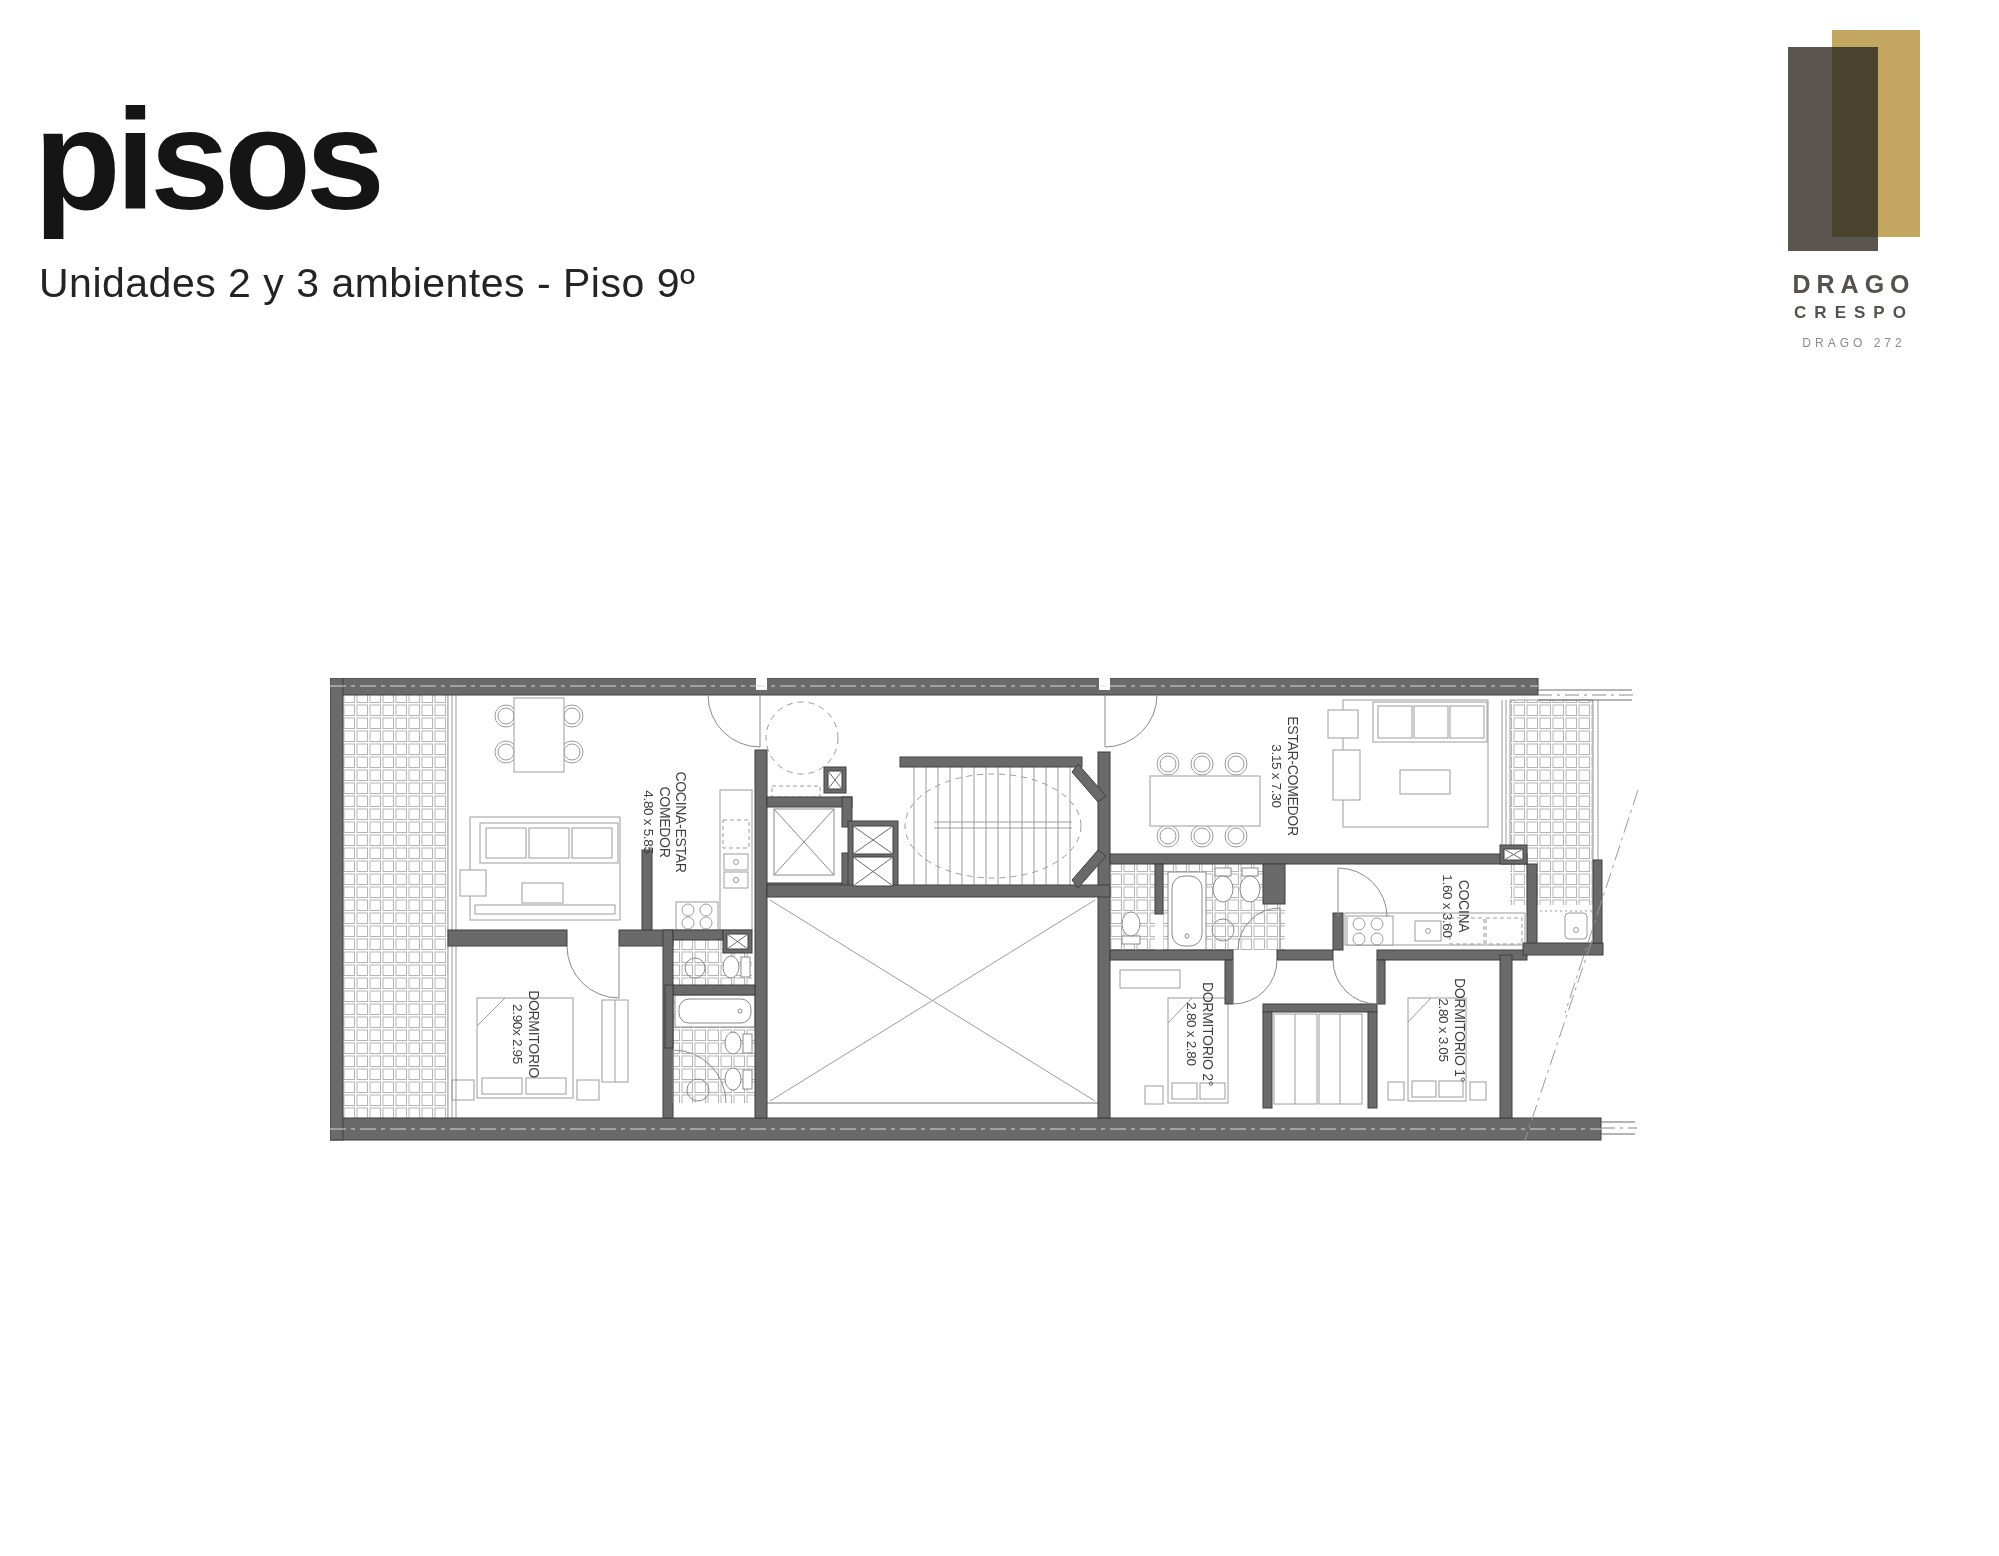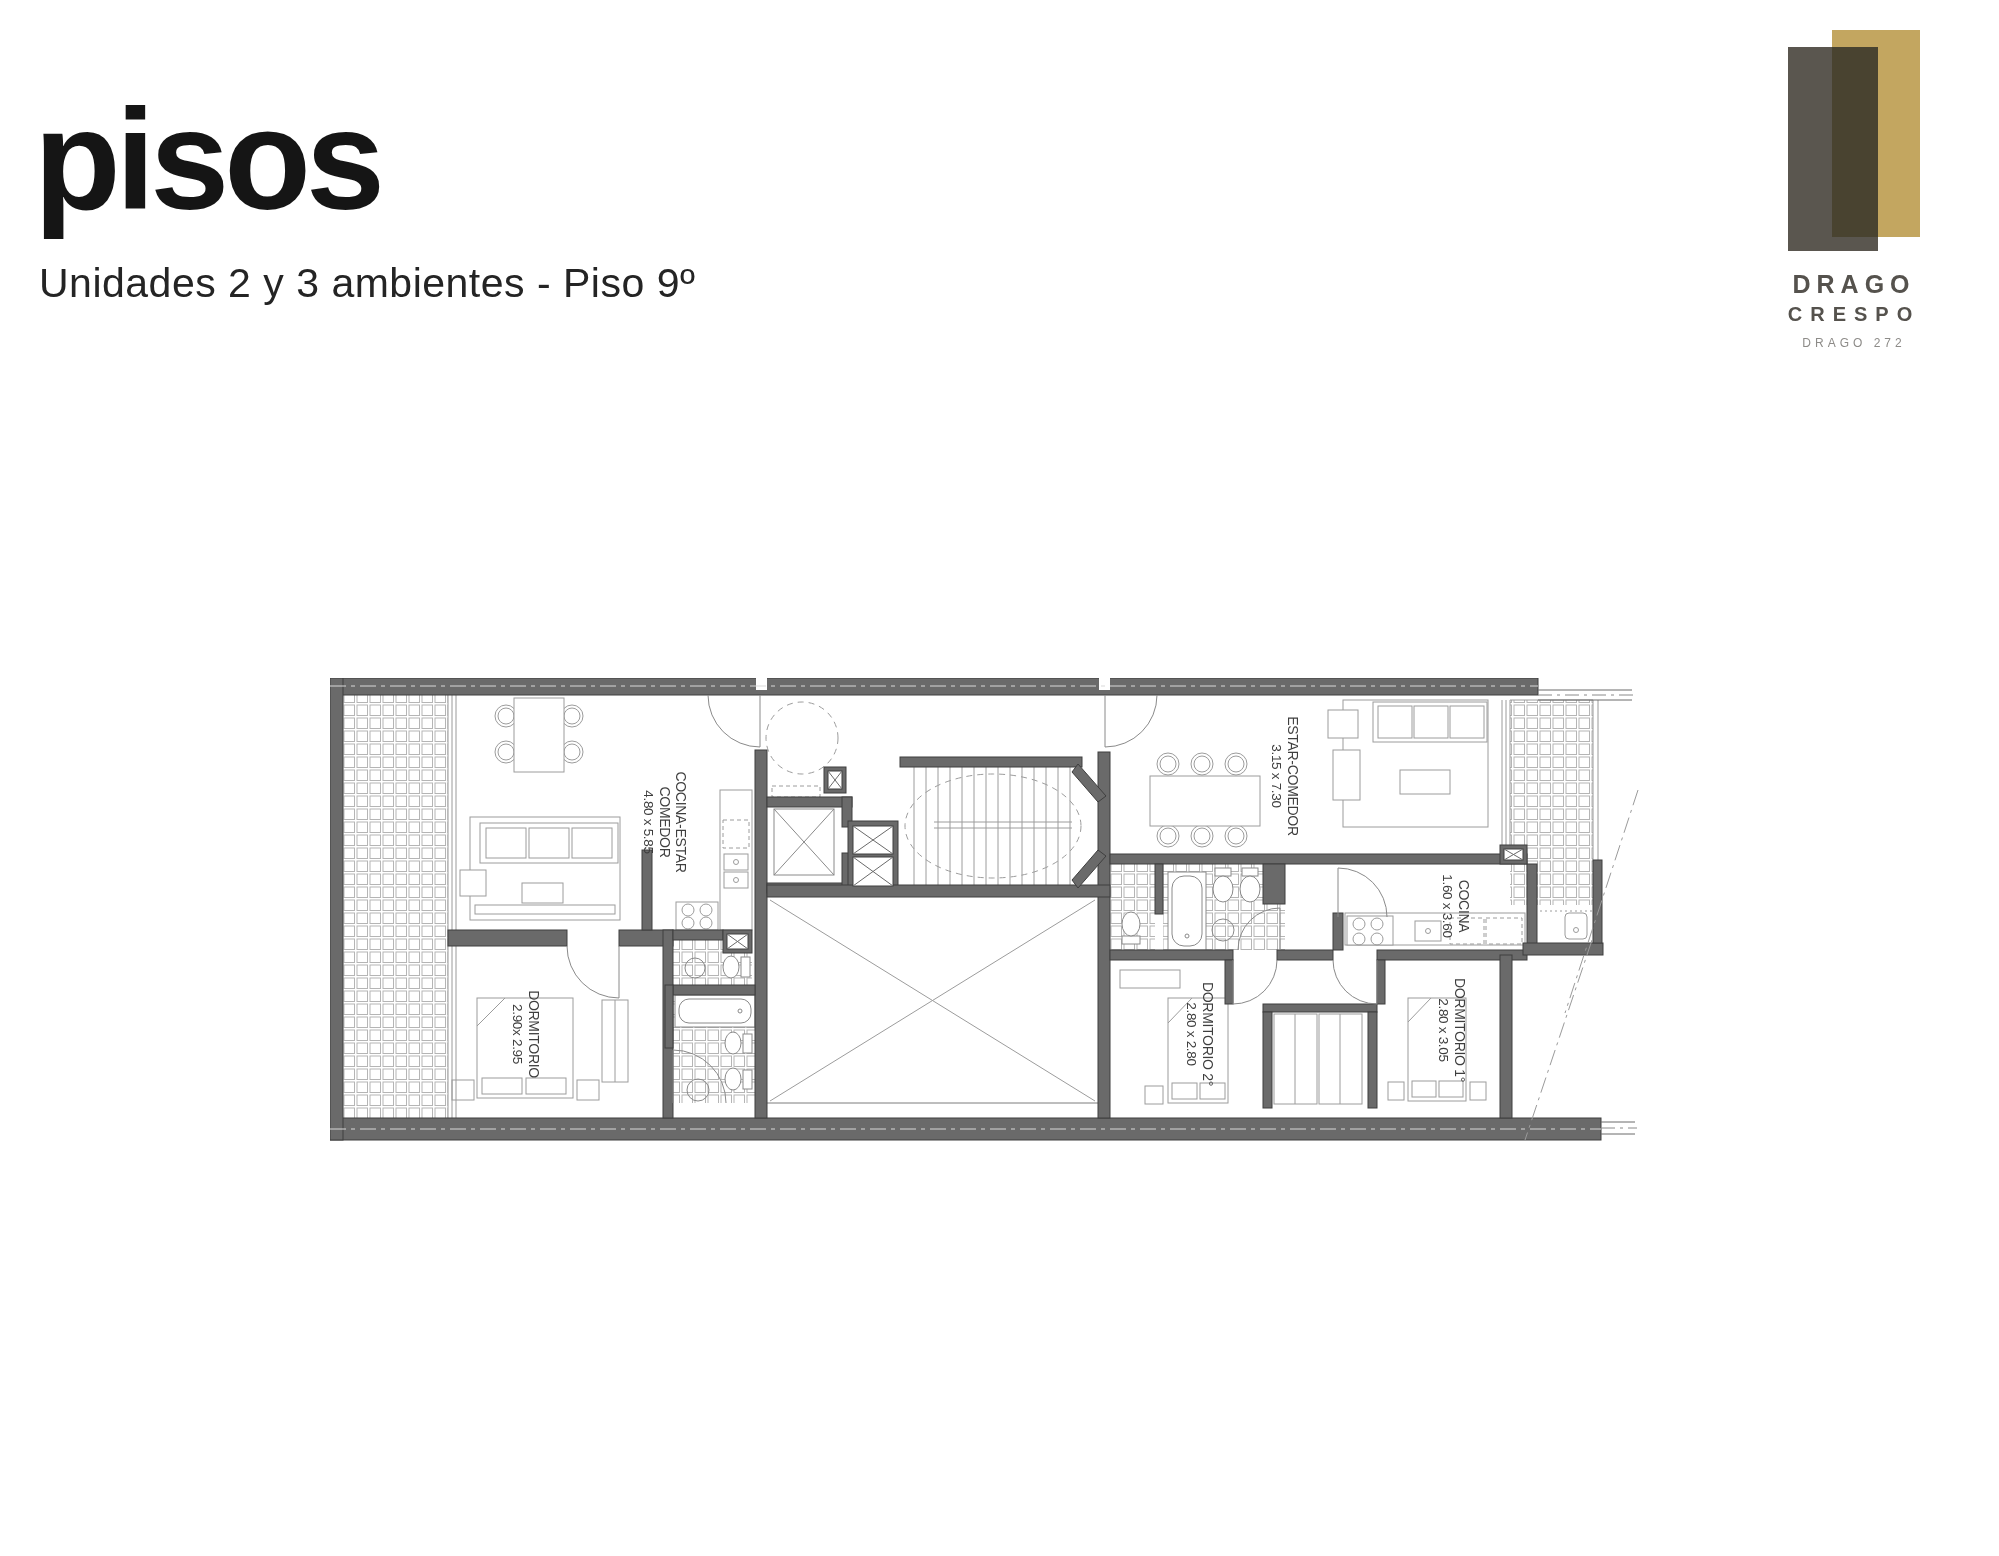--- a/index.html
+++ b/index.html
@@ -9,21 +9,21 @@
          font-weight:bold;letter-spacing:-5px;color:#151515;}
   .subtitle{position:absolute;left:39px;top:260px;font-size:41px;font-weight:normal;
          color:#242424;letter-spacing:.5px;text-align:center;}
   .logo{position:absolute;left:1786px;top:30px;width:136px;height:330px;}
   .logo .block{position:absolute;}
   .logo .gray{left:2px;top:17px;width:90px;height:204px;background:#5a564f;}
   .logo .gold{left:46px;top:0;width:88px;height:207px;background:#c3a660;}
   .logo .overlap{left:46px;top:17px;width:46px;height:190px;background:#494330;}
   .logo .brand{position:absolute;width:136px;text-align:center;color:#55524d;}
   .logo .b1{top:240px;font-size:25px;font-weight:bold;letter-spacing:6px;}
-  .logo .b2{top:273px;font-size:20px;font-weight:bold;letter-spacing:8px;}
+  .logo .b2{top:273px;font-size:17px;font-weight:bold;letter-spacing:8px;}
   .logo .b3{top:306px;font-size:12px;font-weight:normal;letter-spacing:4px;color:#8d8b88;}
   .plan{position:absolute;left:330px;top:678px;}
   text{font-family:"Liberation Sans",sans-serif;}
 </style>
 </head>
 <body>
 
 <div class="sheet">
 
   <div class="title">pisos</div>

